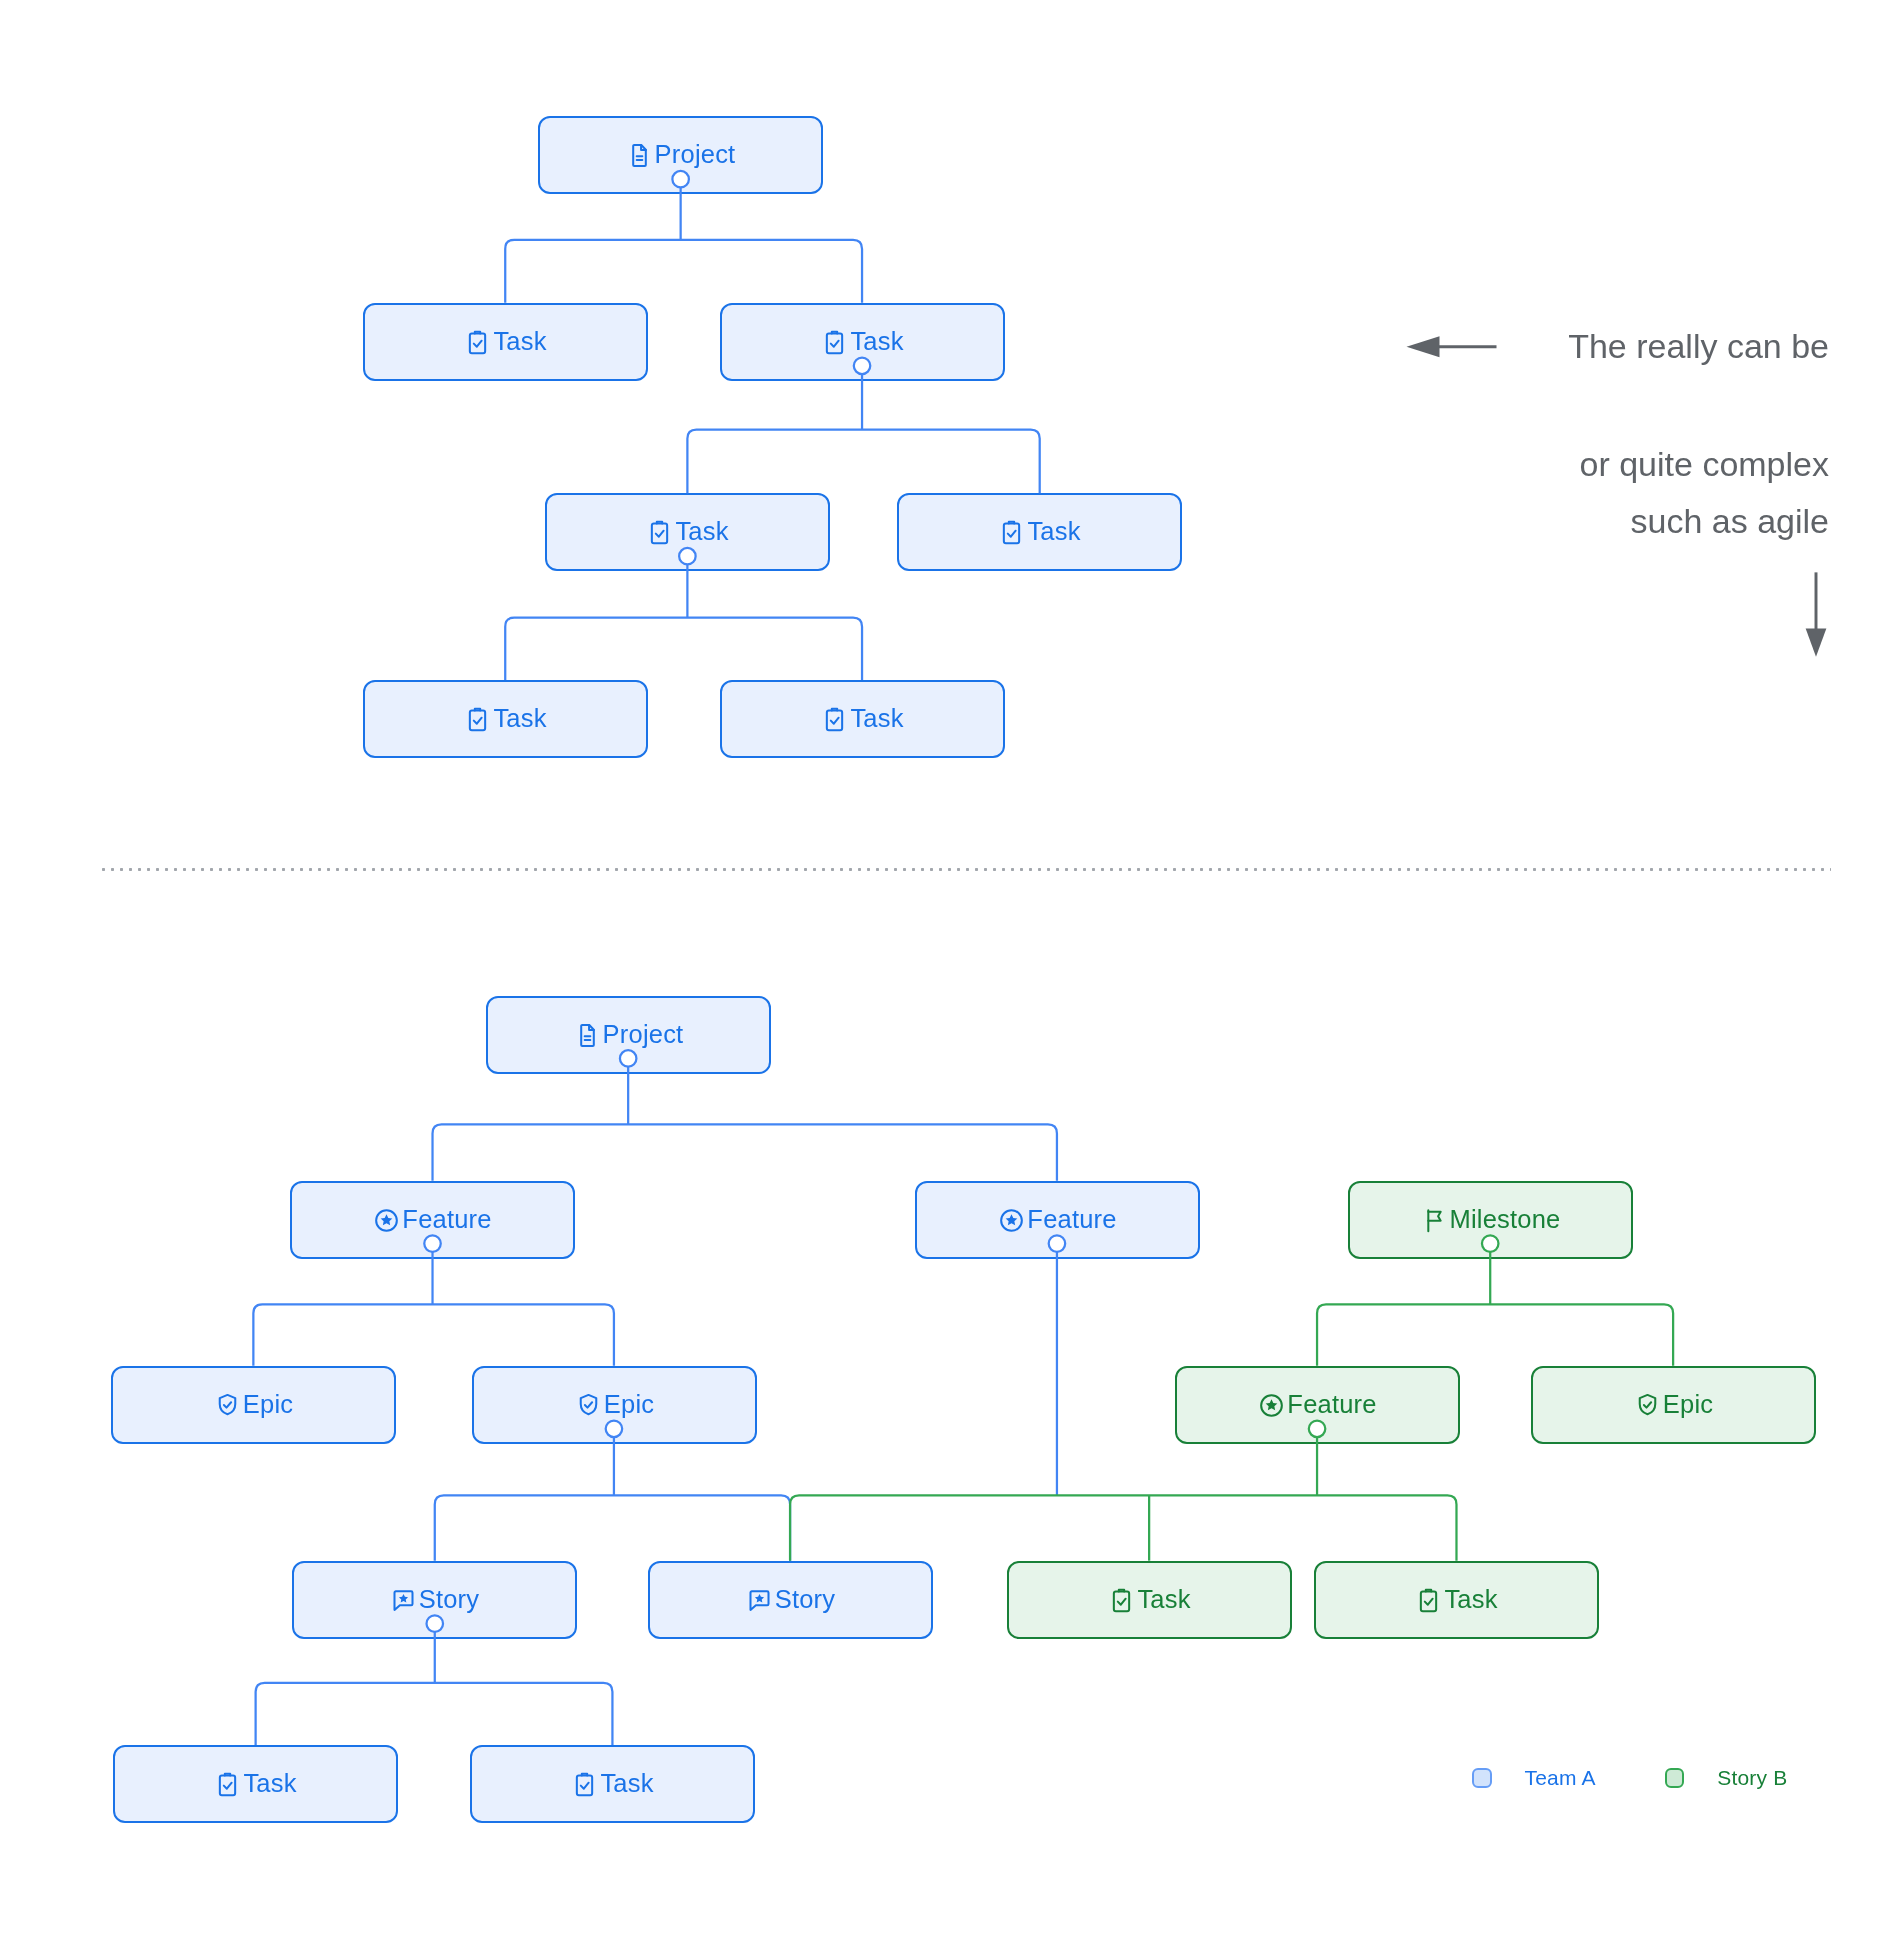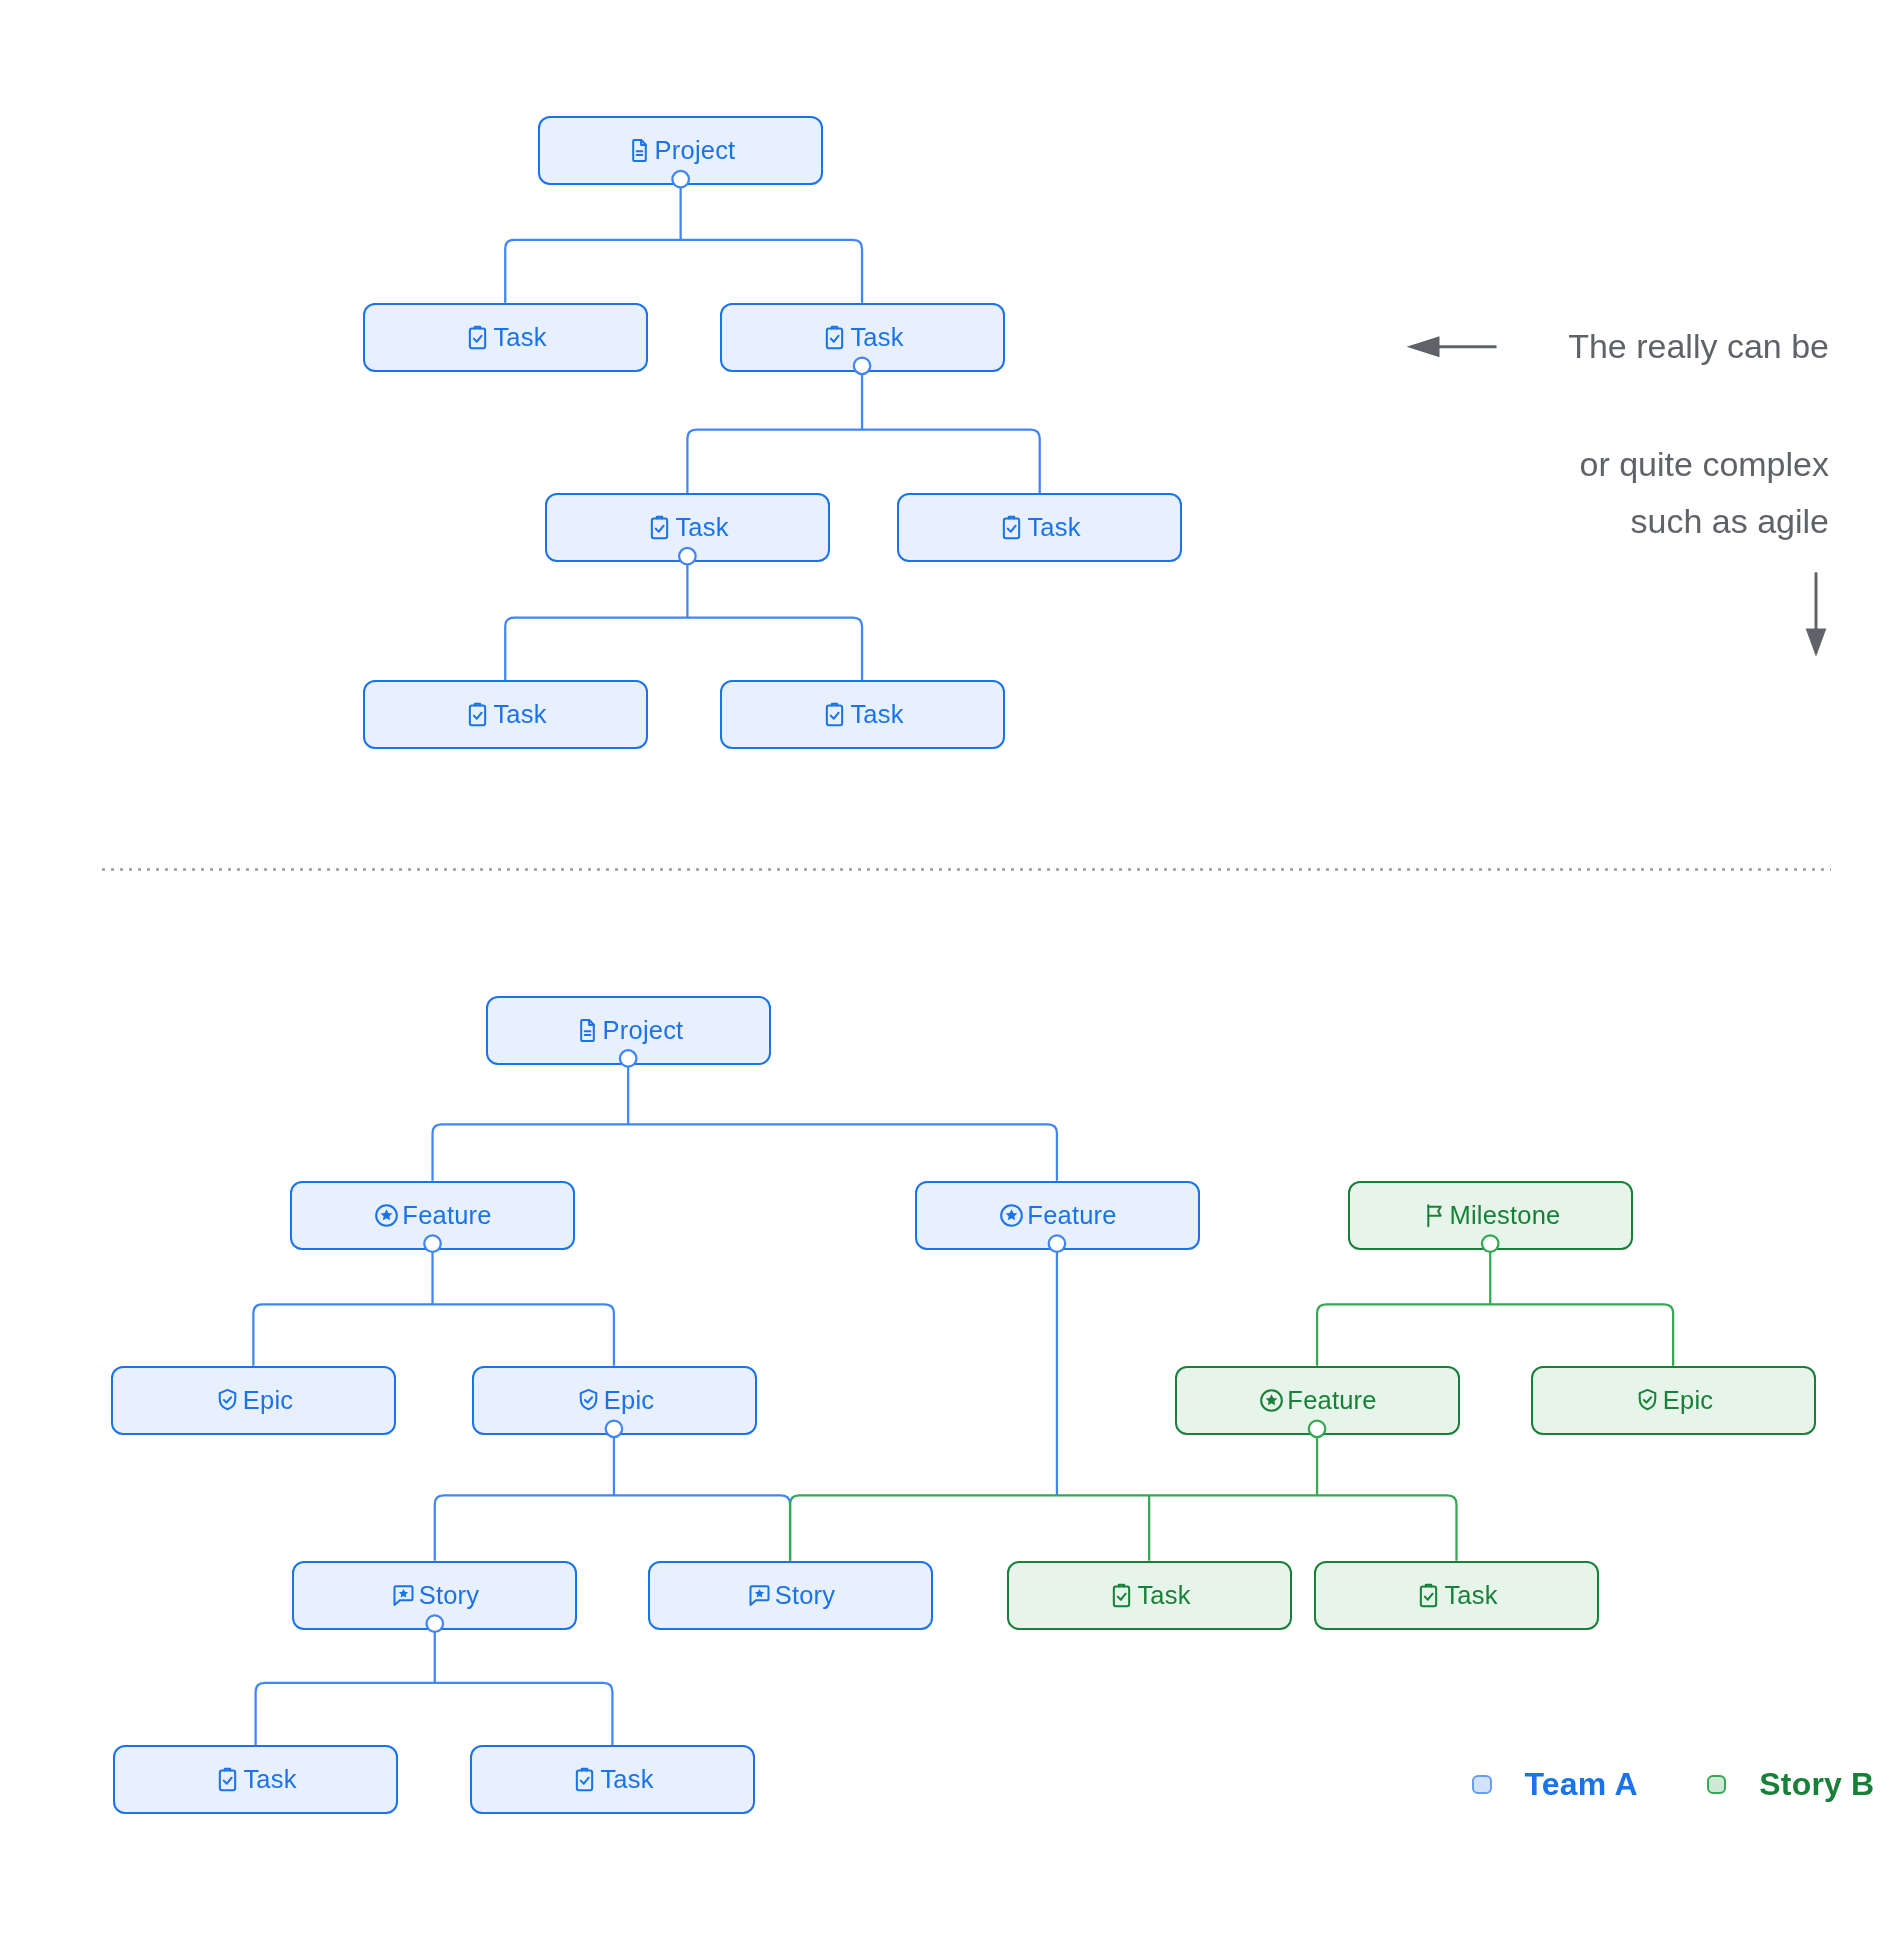--- a/index.html
+++ b/index.html
@@ -10,21 +10,21 @@
     --legend-a-fill:#d2e3fc; --legend-a-border:#669df6;
     --legend-b-fill:#ceead6; --legend-b-border:#34a853;
     --canvas-bg:#ffffff;
   }
   html,body{margin:0;padding:0;}
   body{background:var(--canvas-bg);font-family:"Liberation Sans","DejaVu Sans",sans-serif;}
   .page{position:relative;width:1898px;height:1955px;background:var(--canvas-bg);overflow:hidden;}
 
   
   #nodes .node{
-    position:absolute;width:285px;height:69px;box-sizing:border-box;
+    position:absolute;width:285px;height:78px;box-sizing:border-box;
     border-radius:12px;border:2.2px solid;display:flex;align-items:center;justify-content:center;
     gap:2px;z-index:1;
   }
   .node.team-a{background:var(--team-a-fill);border-color:var(--team-a-border);color:var(--team-a-text);}
   .node.team-b{background:var(--team-b-fill);border-color:var(--team-b-border);color:var(--team-b-text);}
   .node .nicon{width:27px;height:27px;flex:0 0 auto;}
   .node .nlabel{font-size:25.5px;font-weight:500;letter-spacing:0.2px;line-height:1;}
 
   
   svg.edges{position:absolute;left:0;top:0;z-index:2;pointer-events:none;}
@@ -49,21 +49,21 @@
   svg.arrow{position:absolute;z-index:3;}
   svg.arrow line{stroke:var(--arrow);stroke-width:4;}
   svg.arrow polygon{fill:var(--arrow);}
 
   
   .legend{position:absolute;left:1472px;top:1766px;display:flex;align-items:center;gap:69px;z-index:3;}
   .legend-item{display:flex;align-items:center;gap:33px;}
   .swatch{width:19.5px;height:19.5px;box-sizing:border-box;border-radius:6px;border:2.2px solid;}
   .swatch.a{background:var(--legend-a-fill);border-color:var(--legend-a-border);}
   .swatch.b{background:var(--legend-b-fill);border-color:var(--legend-b-border);}
-  .legend-label{font-size:32px;font-weight:700;letter-spacing:0.2px;}
+  .legend-label{font-size:21px;font-weight:400;letter-spacing:0.2px;}
   .legend-label.a{color:var(--team-a-text);}
   .legend-label.b{color:var(--team-b-text);}
 </style>
 </head>
 <body>
 
 <div class="page">
 
   <svg width="0" height="0" style="position:absolute" aria-hidden="true">
     <defs>

